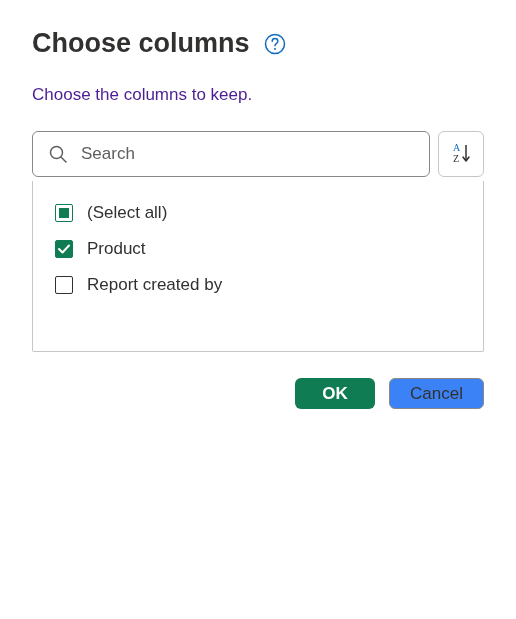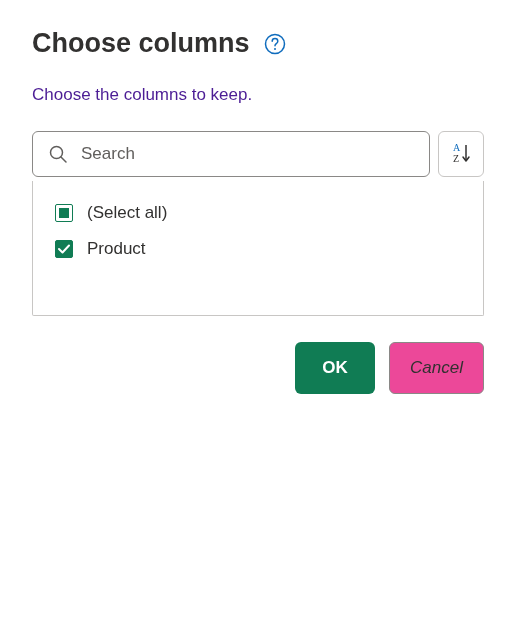--- a/index.html
+++ b/index.html
@@ -129,41 +129,40 @@
       color: #323130;
     }
     .button-row {
       display: flex;
       justify-content: flex-end;
       gap: 14px;
       margin-top: 26px;
     }
     .btn {
       min-width: 80px;
-      height: 52px;
+      height: 31px;
       border-radius: 6px;
       font-size: 17px;
       font-weight: 600;
       cursor: pointer;
       padding: 0 20px;
       display: flex;
       align-items: center;
       justify-content: center;
     }
     .btn-primary {
       background: #107c54;
       color: #ffffff;
       border: none;
     }
     .btn-secondary {
-      background: #ec4899;
+      background: #3b82f6;
       color: #323130;
       border: 1px solid #8a8886;
       font-weight: 400;
-      font-style: italic;
     }
   </style>
 </head>
 <body>
 
 <div class="header">
   <h1 class="title">Choose columns</h1>
   <span class="help-icon">
     <svg width="22" height="22" viewBox="0 0 22 22" fill="none">
       <circle cx="11" cy="11" r="9.5" stroke="#0f6cbd" stroke-width="1.5"></circle>
@@ -203,18 +202,24 @@
     <span class="column-label">(Select all)</span>
   </div>
   <div class="column-item">
     <span class="checkbox checked">
       <svg width="12" height="10" viewBox="0 0 12 10" fill="none">
           <path d="M1 5 L4.5 8.5 L11 1.5" stroke="#ffffff" stroke-width="2" stroke-linecap="round" stroke-linejoin="round"></path>
         </svg>
     </span>
     <span class="column-label">Product</span>
   </div>
+  <div class="column-item">
+    <span class="checkbox">
+      
+    </span>
+    <span class="column-label">Report created by</span>
+  </div>
 </div>
 
 <div class="button-row">
   <button class="btn btn-primary">OK</button>
   <button class="btn btn-secondary">Cancel</button>
 </div>
 
 </body></html>

